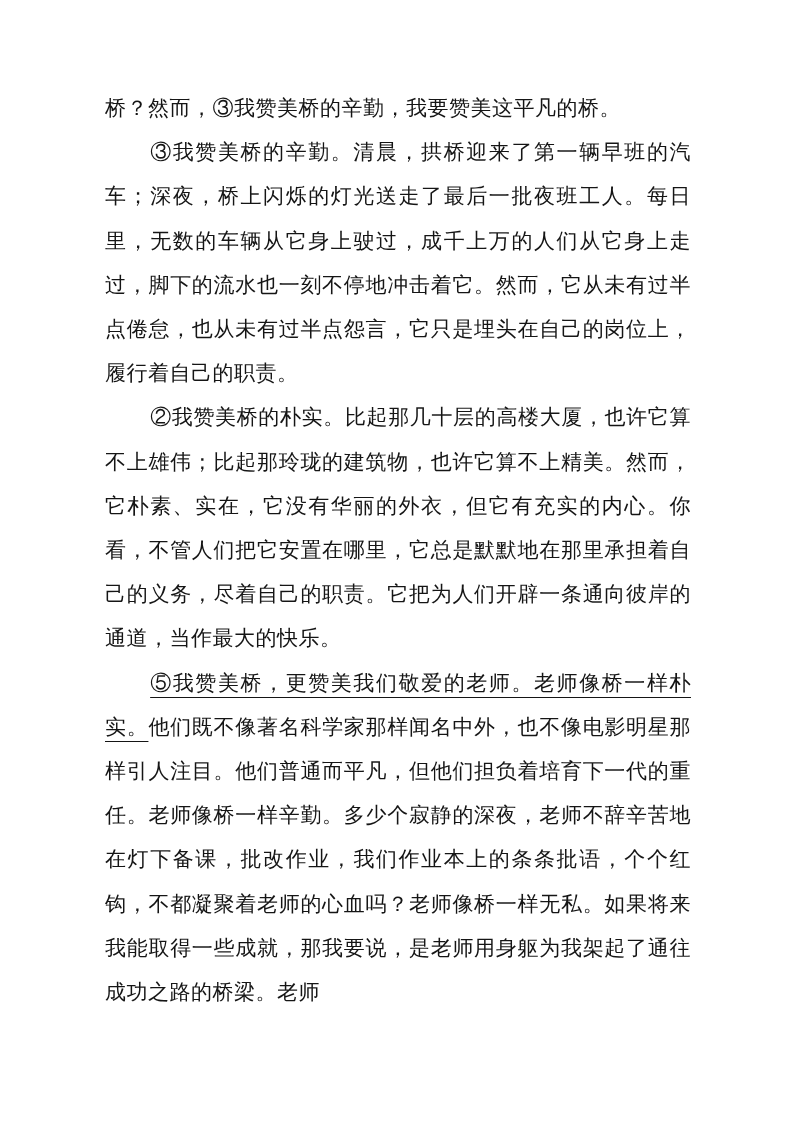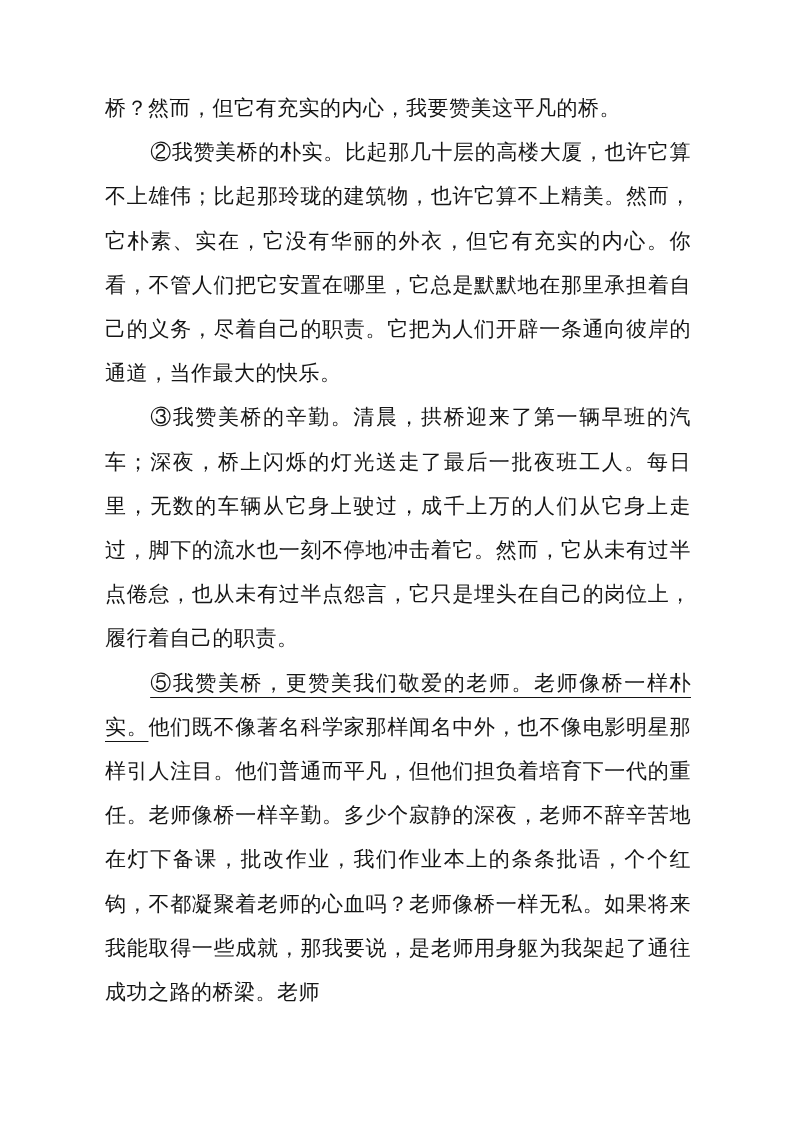--- a/index.html
+++ b/index.html
@@ -41,23 +41,23 @@
     text-decoration-thickness: 1px;
     text-underline-offset: 7px;
   }
 </style>
 </head>
 <body>
 
 <div class="page">
   <div class="doc-body">
 
-    <p class="para no-indent">桥？然而，但它有充实的内心，我要赞美这平凡的桥。</p>
+    <p class="para no-indent">桥？然而，③我赞美桥的辛勤，我要赞美这平凡的桥。</p>
+
+    <p class="para indent">③我赞美桥的辛勤。清晨，拱桥迎来了第一辆早班的汽车；深夜，桥上闪烁的灯光送走了最后一批夜班工人。每日里，无数的车辆从它身上驶过，成千上万的人们从它身上走过，脚下的流水也一刻不停地冲击着它。然而，它从未有过半点倦怠，也从未有过半点怨言，它只是埋头在自己的岗位上，履行着自己的职责。</p>
 
     <p class="para indent">②我赞美桥的朴实。比起那几十层的高楼大厦，也许它算不上雄伟；比起那玲珑的建筑物，也许它算不上精美。然而，它朴素、实在，它没有华丽的外衣，但它有充实的内心。你看，不管人们把它安置在哪里，它总是默默地在那里承担着自己的义务，尽着自己的职责。它把为人们开辟一条通向彼岸的通道，当作最大的快乐。</p>
-
-    <p class="para indent">③我赞美桥的辛勤。清晨，拱桥迎来了第一辆早班的汽车；深夜，桥上闪烁的灯光送走了最后一批夜班工人。每日里，无数的车辆从它身上驶过，成千上万的人们从它身上走过，脚下的流水也一刻不停地冲击着它。然而，它从未有过半点倦怠，也从未有过半点怨言，它只是埋头在自己的岗位上，履行着自己的职责。</p>
 
 
     <p class="para indent"><span class="underline">⑤我赞美桥，更赞美我们敬爱的老师。老师像桥一样朴实。</span><span>他们既不像著名科学家那样闻名中外，也不像电影明星那样引人注目。他们普通而平凡，但他们担负着培育下一代的重任。老师像桥一样辛勤。多少个寂静的深夜，老师不辞辛苦地在灯下备课，批改作业，我们作业本上的条条批语，个个红钩，不都凝聚着老师的心血吗？老师像桥一样无私。如果将来我能取得一些成就，那我要说，是老师用身躯为我架起了通往成功之路的桥梁。老师</span></p>
 
   </div>
 </div>
 
 </body></html>

